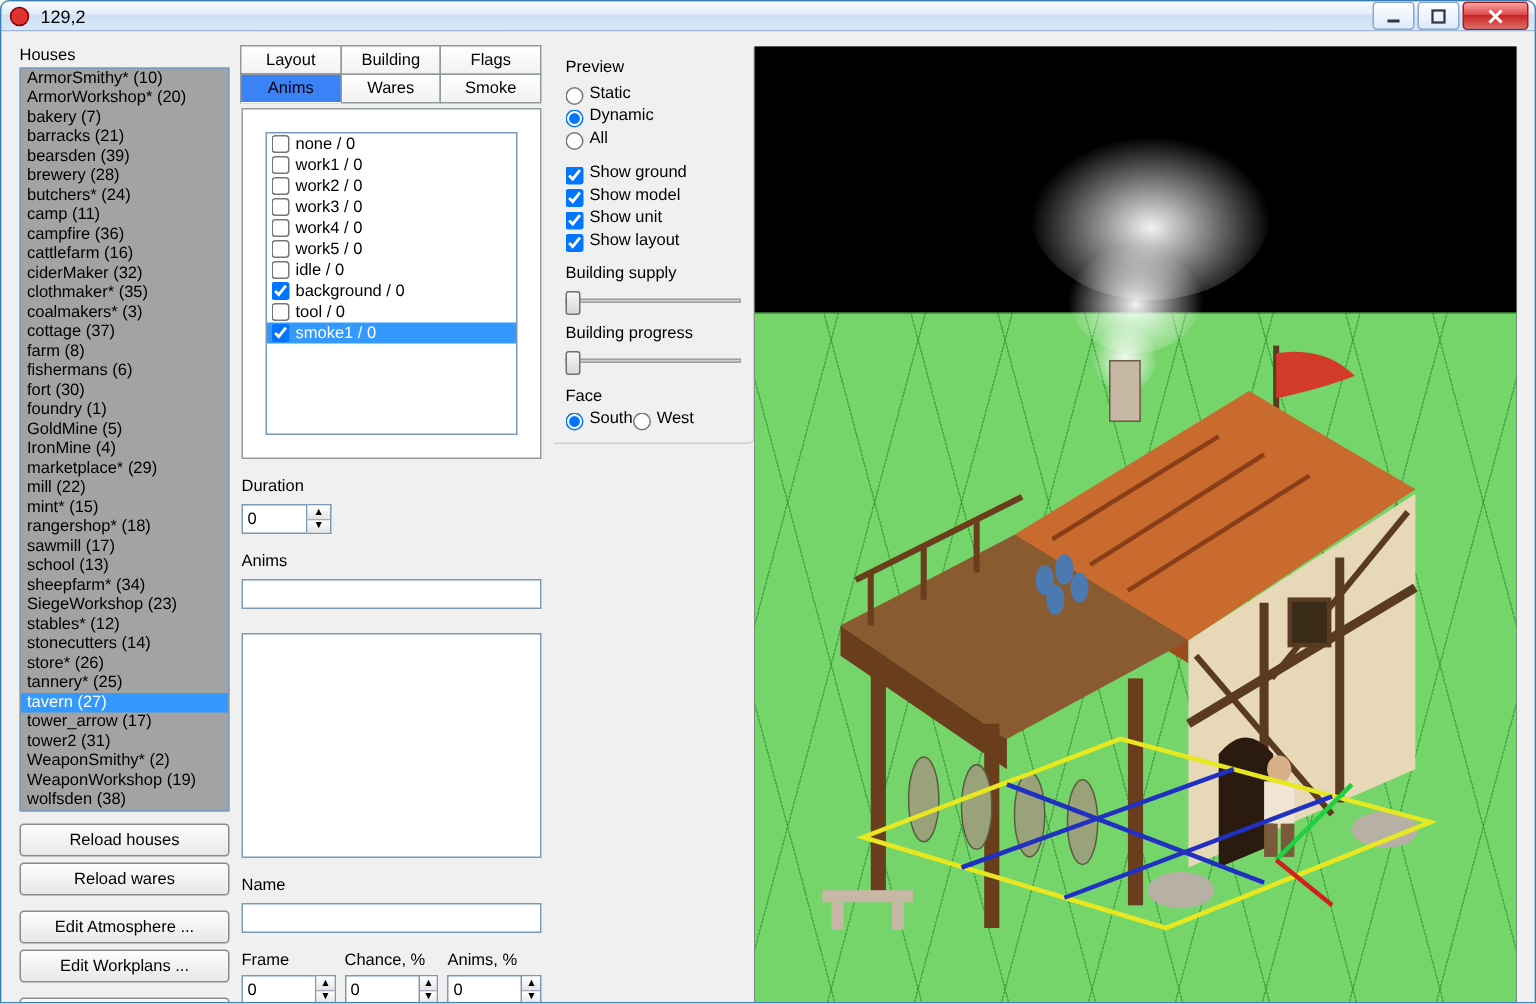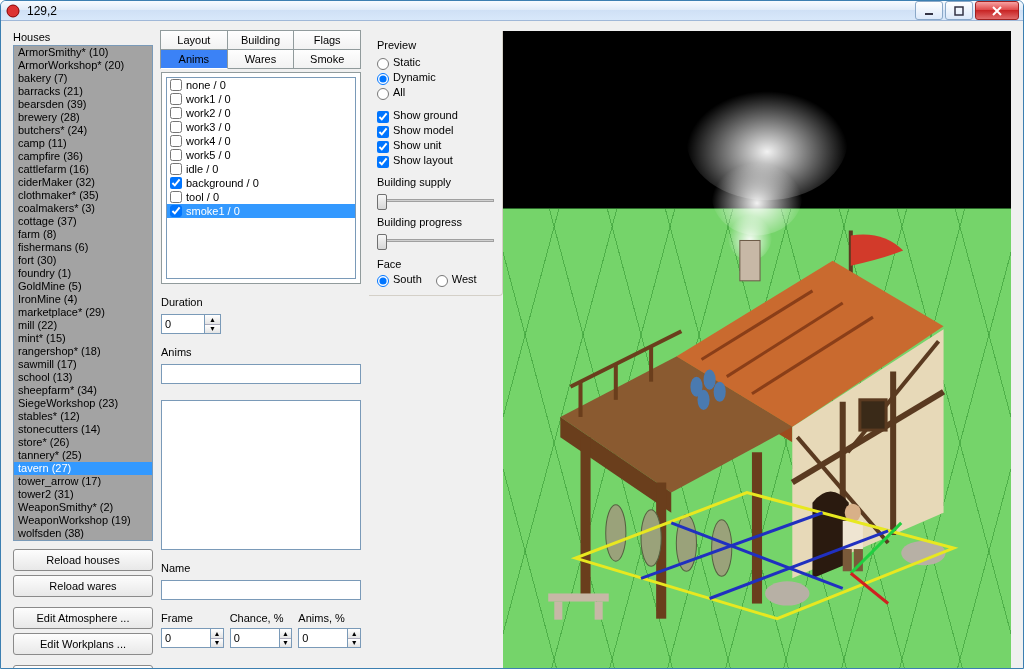--- a/index.html
+++ b/index.html
@@ -22,21 +22,21 @@
 .listbox .item { padding: 0 4px; white-space: nowrap; cursor: default; }
 .listbox .item.selected { background: #3399ff; color: #fff; }
 
 .btn { background: linear-gradient(#fdfdfd,#e8e8e8); border: 1px solid #8a8a8a; border-radius: 3px; height: 22px; width: 100%; margin-top: 4px; cursor: default; display: flex; align-items: center; justify-content: center; }
 .btn:first-of-type { margin-top: 8px; }
 .btn-gap { margin-top: 10px; }
 
 .tabs { display: flex; flex-wrap: wrap; }
 .tab { flex: 1 1 33%; height: 20px; border: 1px solid #919b9c; background: linear-gradient(#fefefe,#f2f2f2); display: flex; align-items: center; justify-content: center; cursor: default; margin: -1px 0 0 -1px; }
 .tab.active { background: #3b82f6; border-bottom-color: #fff; position: relative; z-index: 1; }
-.tabbody { border: 1px solid #919b9c; background: #fff; padding: 4px; margin-top: -1px; }
+.tabbody { border: 1px solid #919b9c; background: #fff; padding: 15px; margin-top: -1px; }
 
 .animlist { background: #fff; border: 1px solid #7a9ab8; height: 202px; overflow: auto; }
 .animitem { display: flex; align-items: center; padding: 0 3px; line-height: 14px; cursor: default; }
 .animitem.selected { background: #3399ff; color: #fff; }
 .animitem input[type=checkbox] { margin-right: 4px; width: 12px; height: 12px; }
 
 .spinner { display: flex; align-items: stretch; width: 62px; height: 20px; }
 .spinner input { width: 44px; border: 1px solid #7a9ab8; padding: 1px 3px; }
 .spinbtns { width: 16px; display: flex; flex-direction: column; border: 1px solid #7a9ab8; border-left: none; }
 .spinbtns div { flex: 1; display: flex; align-items: center; justify-content: center; background: linear-gradient(#fff,#e4e4e4); font-size: 7px; line-height: 1; }
@@ -51,21 +51,21 @@
 .numcol .spinner input { width: 100%; }
 
 .preview-panel { position: absolute; left: 0; top: 0; width: 134px; background: #f0f0f0; border: 1px solid #d4d0c8; padding: 8px; z-index: 5; border-top: none; border-left: none; border-radius: 0 0 4px 0; }
 .group-title { margin-bottom: 4px; }
 .radio, .check { display: flex; align-items: flex-end; gap: 4px; line-height: 15px; cursor: default; }
 .radio input, .check input { width: 12px; height: 12px; }
 .sep { height: 8px; }
 .slider { width: 100%; height: 20px; display: flex; align-items: center; }
 .slider-track { width: 100%; height: 3px; background: #d0d0d0; border: 1px solid #a0a0a0; position: relative; }
 .slider-thumb { position: absolute; top: -6px; width: 10px; height: 16px; background: linear-gradient(#f7f7f7,#d7d7d7); border: 1px solid #707070; border-radius: 2px; }
-.face-row { display: flex; gap: 14px; margin-top: 1px; }
+.face-row { display: flex; margin-top: 1px; }
 
 .viewport { position: absolute; left: 134px; top: 0; right: 0; bottom: 0; background: #000; overflow: hidden; }
 .vp-inner { position: absolute; inset: 0; }
 .sky { position: absolute; top: 0; left: 0; right: 0; height: 27%; background: #000; }
 .ground { position: absolute; top: 27%; left: 0; right: 0; bottom: 0; background: #75d46a; }
 .grid { position: absolute; top: 27%; left: 0; right: 0; bottom: 0; background-image:
   repeating-linear-gradient(75deg, rgba(40,140,40,0.5) 0 1px, transparent 1px 56px),
   repeating-linear-gradient(-75deg, rgba(40,140,40,0.5) 0 1px, transparent 1px 56px);
 }
 .horizon { position: absolute; top: 27%; left: 0; right: 0; height: 1px; background: #2a6a2a; }

